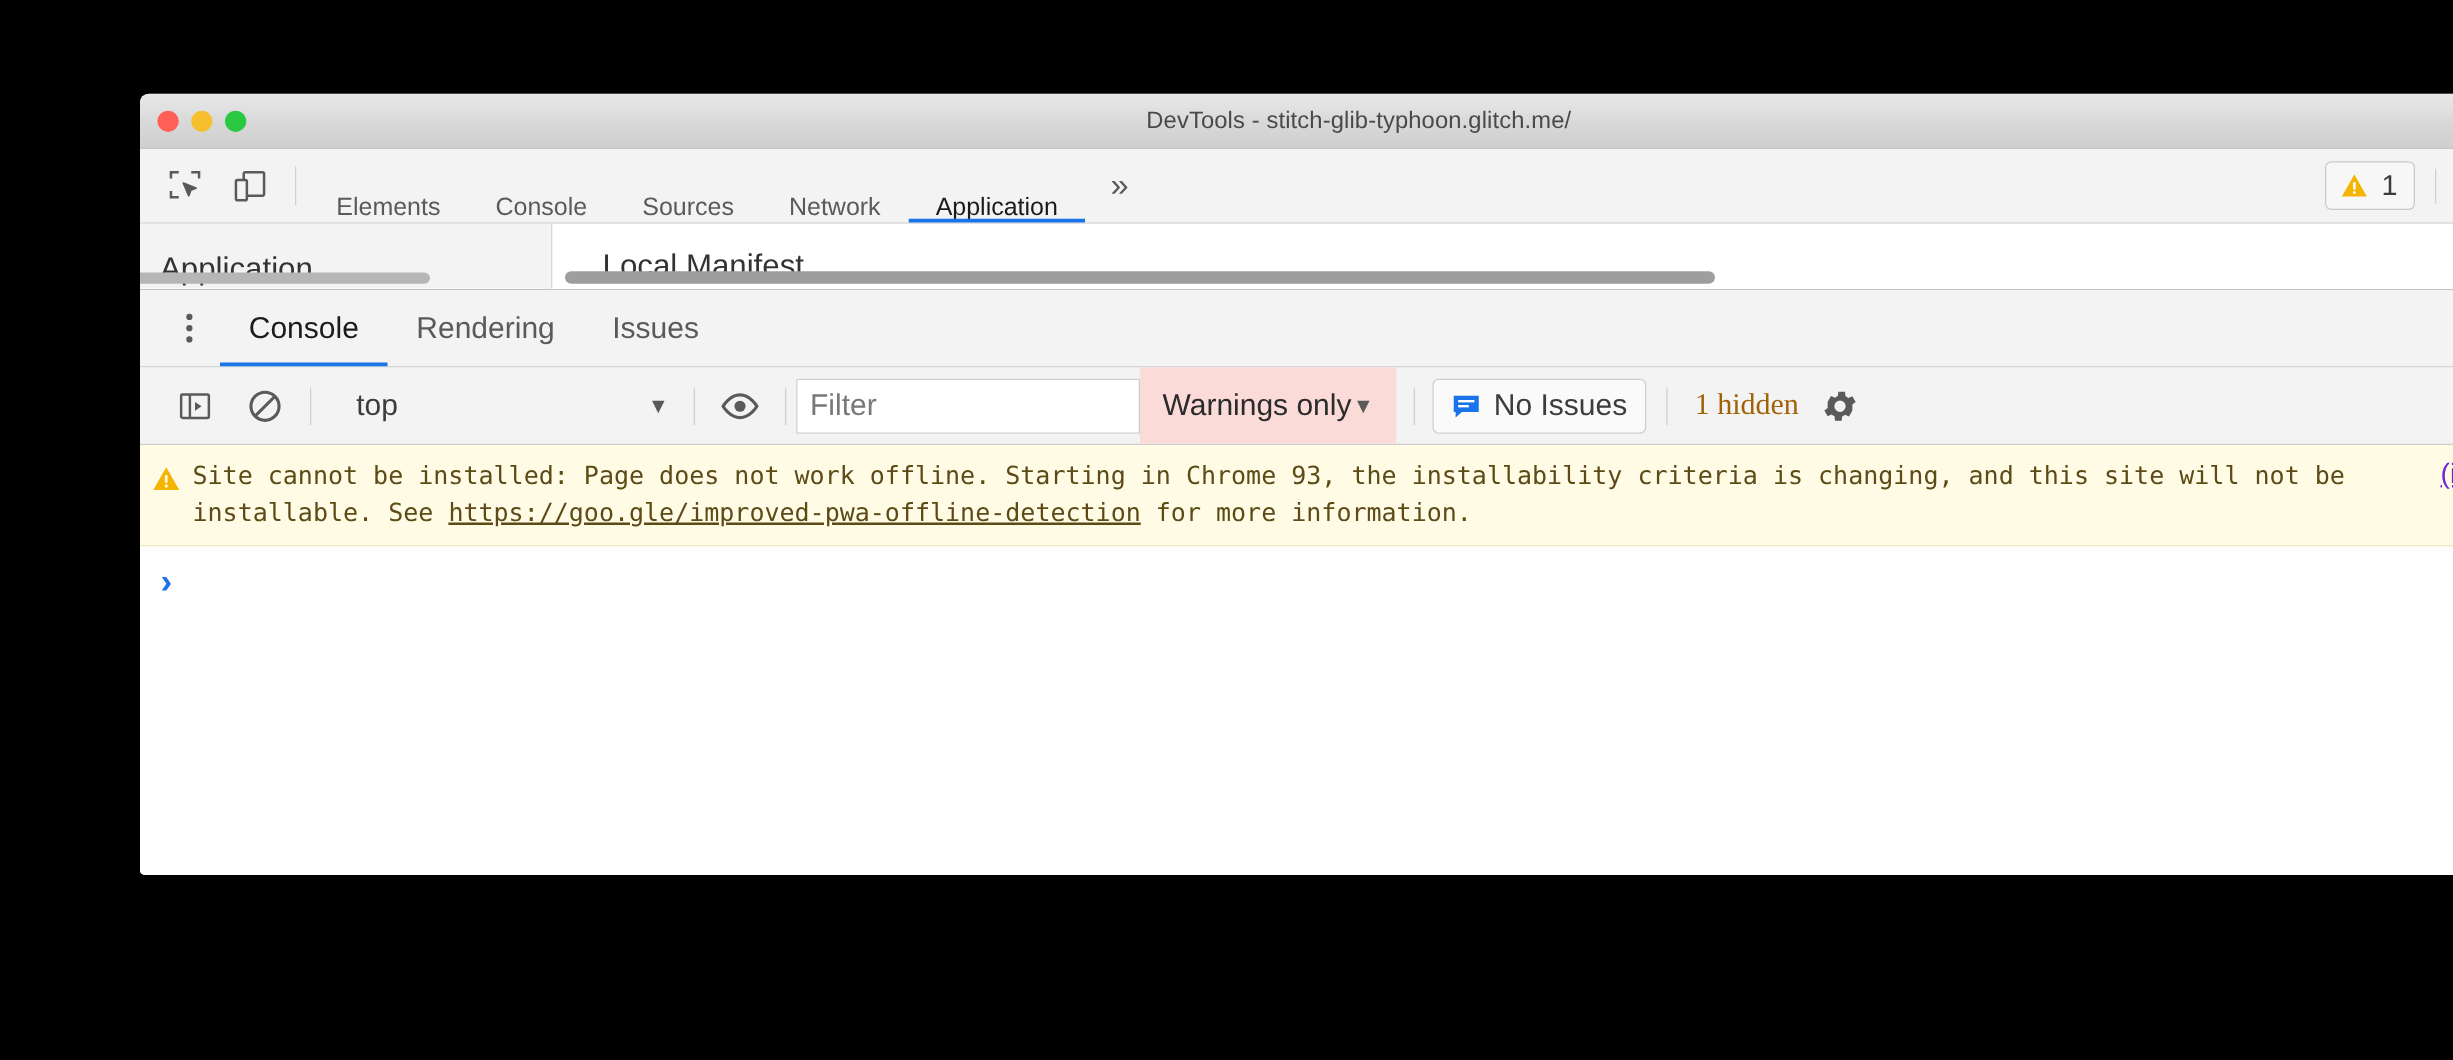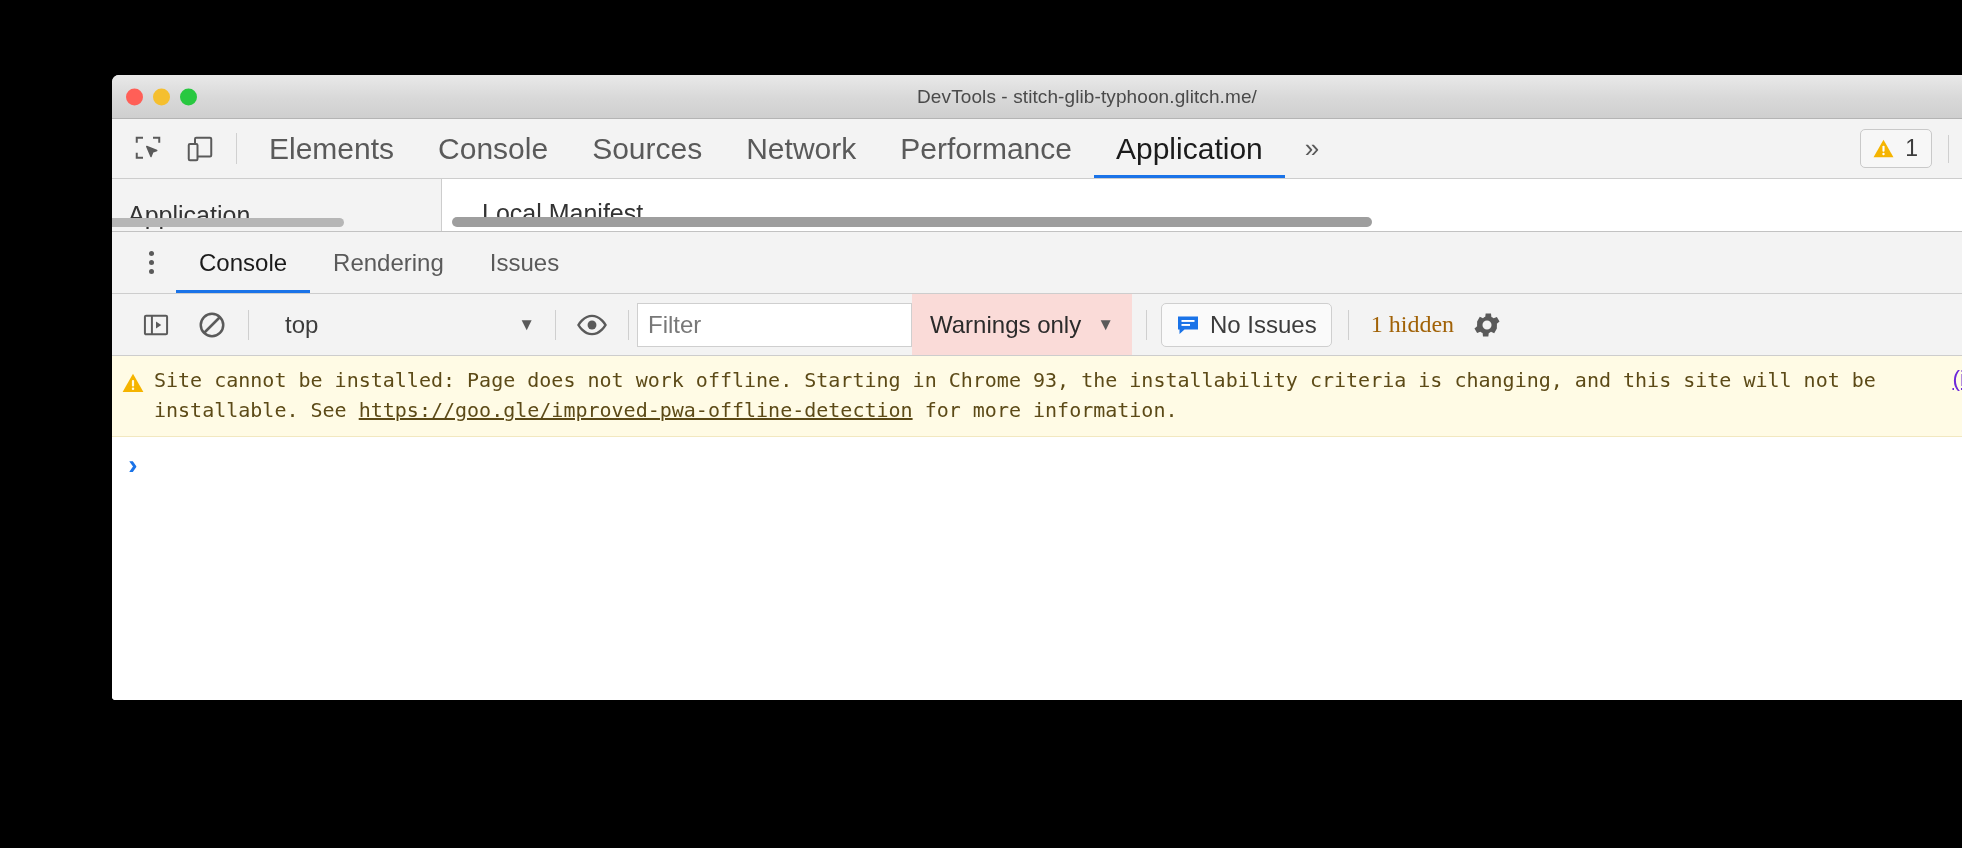--- a/index.html
+++ b/index.html
@@ -51,22 +51,22 @@
     border-bottom: 1px solid #cdcdcd;
     display: flex; align-items: stretch;
     padding-left: 10px;
   }
   .tb-icon-btn {
     width: 52px; display: flex; align-items: center; justify-content: center;
     color: #5a5a5a;
   }
   .tb-sep { width: 1px; background: #d0d0d0; margin: 14px 10px; }
   .main-tab {
-    display: flex; align-items: center; padding: 0 22px;
-    font-size: 30px; color: #5a5a5a; position: relative;
+    display: flex; align-items: flex-end; padding: 0 22px;
+    font-size: 20px; color: #5a5a5a; position: relative;
     white-space: nowrap;
   }
   .main-tab.active { color: #1b1b1b; }
   .main-tab.active::after {
     content: ""; position: absolute; left: 0; right: 0; bottom: 0;
     height: 3px; background: #1a73e8;
   }
   .more-tab { display: flex; align-items: center; padding: 0 20px;
               font-size: 26px; color: #5a5a5a; }
   #tabbar-right { margin-left: auto; display: flex; align-items: center;
@@ -140,21 +140,21 @@
     padding: 0 12px; font-size: 24px; color: #3c3c3c;
   }
   #ctx-select .ctx-label { flex: 1; margin-left: 16px; }
   .caret { font-size: 17px; color: #5a5a5a; }
   #filter-input {
     width: 275px; height: 44px; border: 1px solid #cfcfcf; background: #fff;
     display: flex; align-items: center; padding: 0 10px;
     font-size: 24px; color: #787878;
   }
   #level-select {
-    display: flex; align-items: center; gap: 16px; height: 100%;
+    display: flex; align-items: center; gap: 1px; height: 100%;
     background: #fadbd8; padding: 0 18px; font-size: 24px; color: #2b2b2b;
   }
   #issues-btn {
     display: flex; align-items: center; gap: 10px;
     border: 1px solid #cfcfcf; border-radius: 5px; background: #fafafa;
     height: 44px; padding: 0 14px; font-size: 24px; color: #3c3c3c;
   }
   #hidden-count { font-size: 24px; color: #a16207; padding: 0 6px; font-family: Liberation Serif, serif; }
   #gear-console { width: 54px; display: flex; align-items: center; justify-content: center; }
 
@@ -216,23 +216,20 @@
       <span>Elements</span>
     </div>
     <div class="main-tab">
       <span>Console</span>
     </div>
     <div class="main-tab">
       <span>Sources</span>
     </div>
     <div class="main-tab">
       <span>Network</span>
-    </div>
-    <div class="main-tab">
-      <span>Performance</span>
     </div>
     <div class="main-tab active">
       <span>Application</span>
     </div>
     <div class="more-tab">
       <span>»</span>
     </div>
 
     <div id="tabbar-right">
       <div id="warn-badge">

